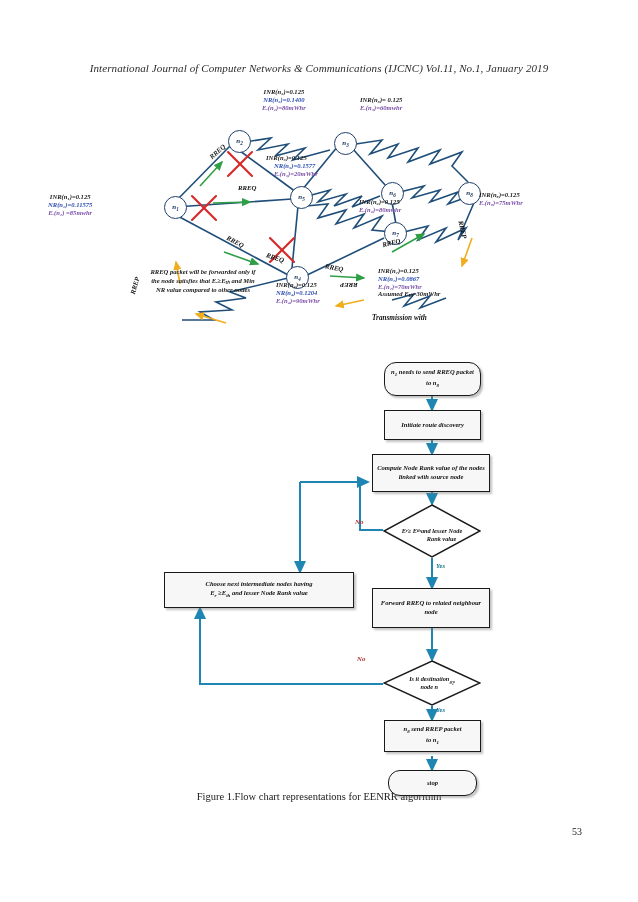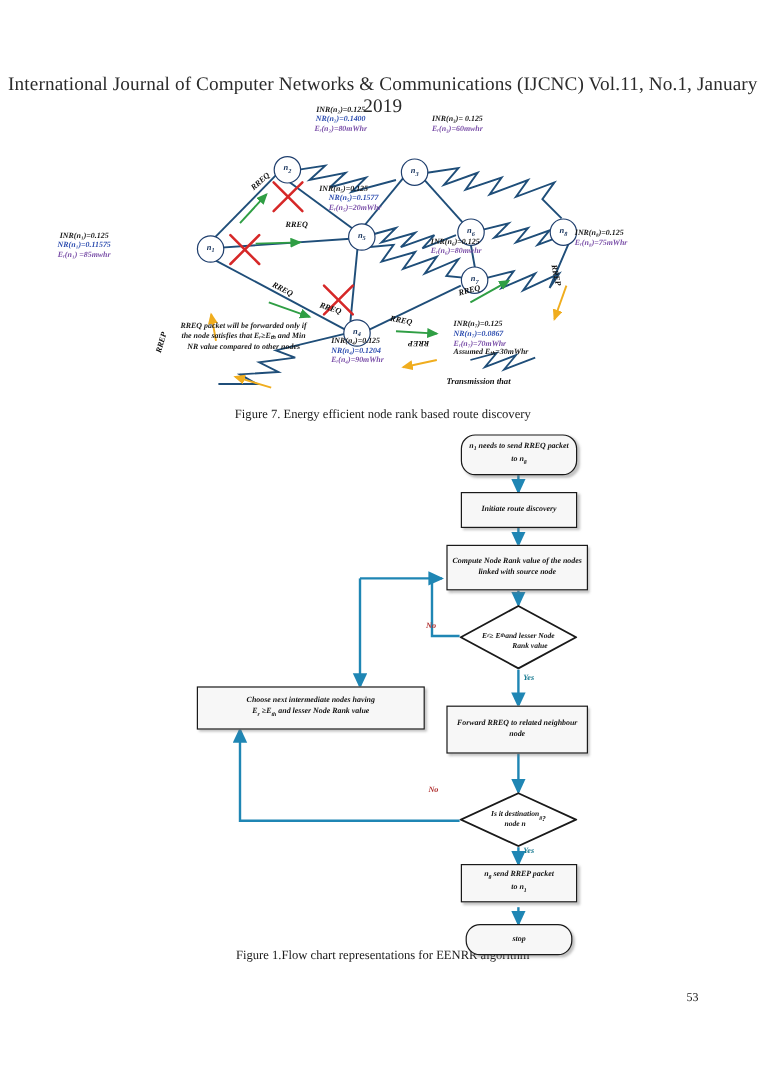--- a/index.html
+++ b/index.html
@@ -1,19 +1,19 @@
 <!DOCTYPE html>
 <html><head>
 <meta charset="utf-8">
 <style>
   html,body{margin:0;padding:0;background:#f0f0f0;}
   body{font-family:"Liberation Serif", serif;}
   .page{position:relative;width:638px;height:902px;background:#ffffff;margin:0 auto;overflow:hidden;}
 
-  .hdr{position:absolute;left:0;right:0;top:62px;text-align:center;font-size:16px;color:#2b2b2b;letter-spacing:.1px;}
+  .hdr{position:absolute;left:0;right:0;top:62px;text-align:center;font-size:11px;color:#2b2b2b;letter-spacing:.1px;font-style:italic;}
 
   
   .fig7{position:absolute;left:0;top:86px;width:638px;height:248px;}
   .fig7 svg{position:absolute;left:0;top:0;}
 
   .node{position:absolute;width:21px;height:21px;border:1.6px solid #1f3f6e;border-radius:50%;background:#ffffff;
         display:flex;align-items:center;justify-content:center;font-style:italic;font-weight:bold;font-size:7px;color:#16325c;z-index:6;}
   .node sub{font-size:5.2px;}
 
   .lbl{position:absolute;font-style:italic;font-weight:bold;line-height:1.18;white-space:nowrap;z-index:7;}
@@ -214,24 +214,23 @@
     <div class="ptag" style="left:238px;top:98px;">RREQ</div>
     <div class="ptag" style="left:226px;top:152px;transform:rotate(28deg);">RREQ</div>
     <div class="ptag" style="left:266px;top:168px;transform:rotate(18deg);">RREQ</div>
     <div class="ptag" style="left:325px;top:178px;transform:rotate(10deg);">RREQ</div>
     <div class="ptag" style="left:382px;top:153px;transform:rotate(-14deg);">RREQ</div>
 
     <div class="ptag" style="left:126px;top:196px;transform:rotate(-74deg);">RREP</div>
     <div class="ptag" style="left:340px;top:196px;transform:rotate(180deg);">RREP</div>
     <div class="ptag" style="left:454px;top:140px;transform:rotate(78deg);">RREP</div>
 
-    <div class="translink" style="left:372px;top:228px;">Transmission that</div>
+    <div class="translink" style="left:372px;top:228px;">Transmission with</div>
   </div>
 
-  <div class="cap" style="top:340px;">Figure 7. Energy efficient node rank based route discovery</div>
 
   <div class="fig8">
     <svg width="638" height="432">
       <defs>
         <marker id="blu" markerWidth="8" markerHeight="8" refX="5.5" refY="3" orient="auto">
           <path d="M0,0 L6.5,3 L0,6 z" fill="#1f86b4"></path>
         </marker>
       </defs>
       <g stroke="#1f86b4" stroke-width="2" fill="none" marker-end="url(#blu)">
         <path d="M432,38 L432,52"></path>

